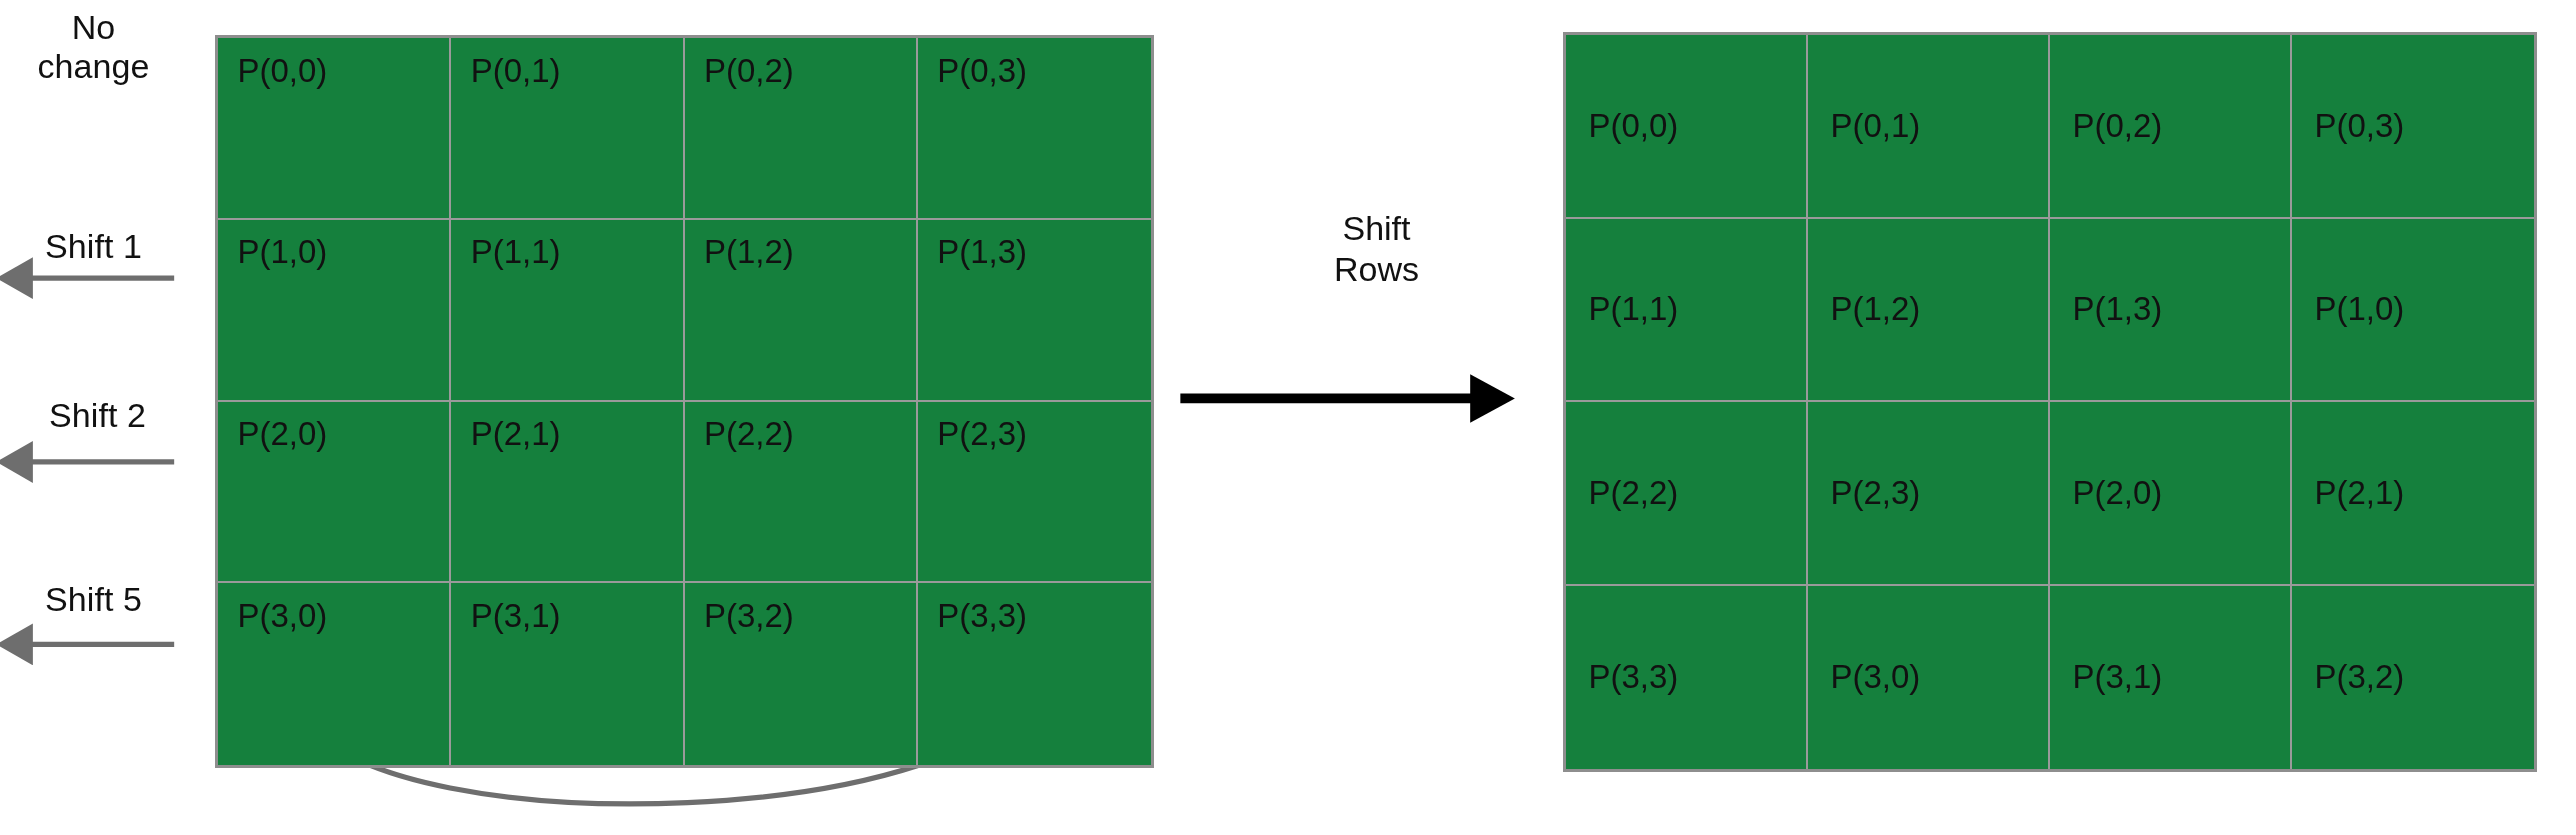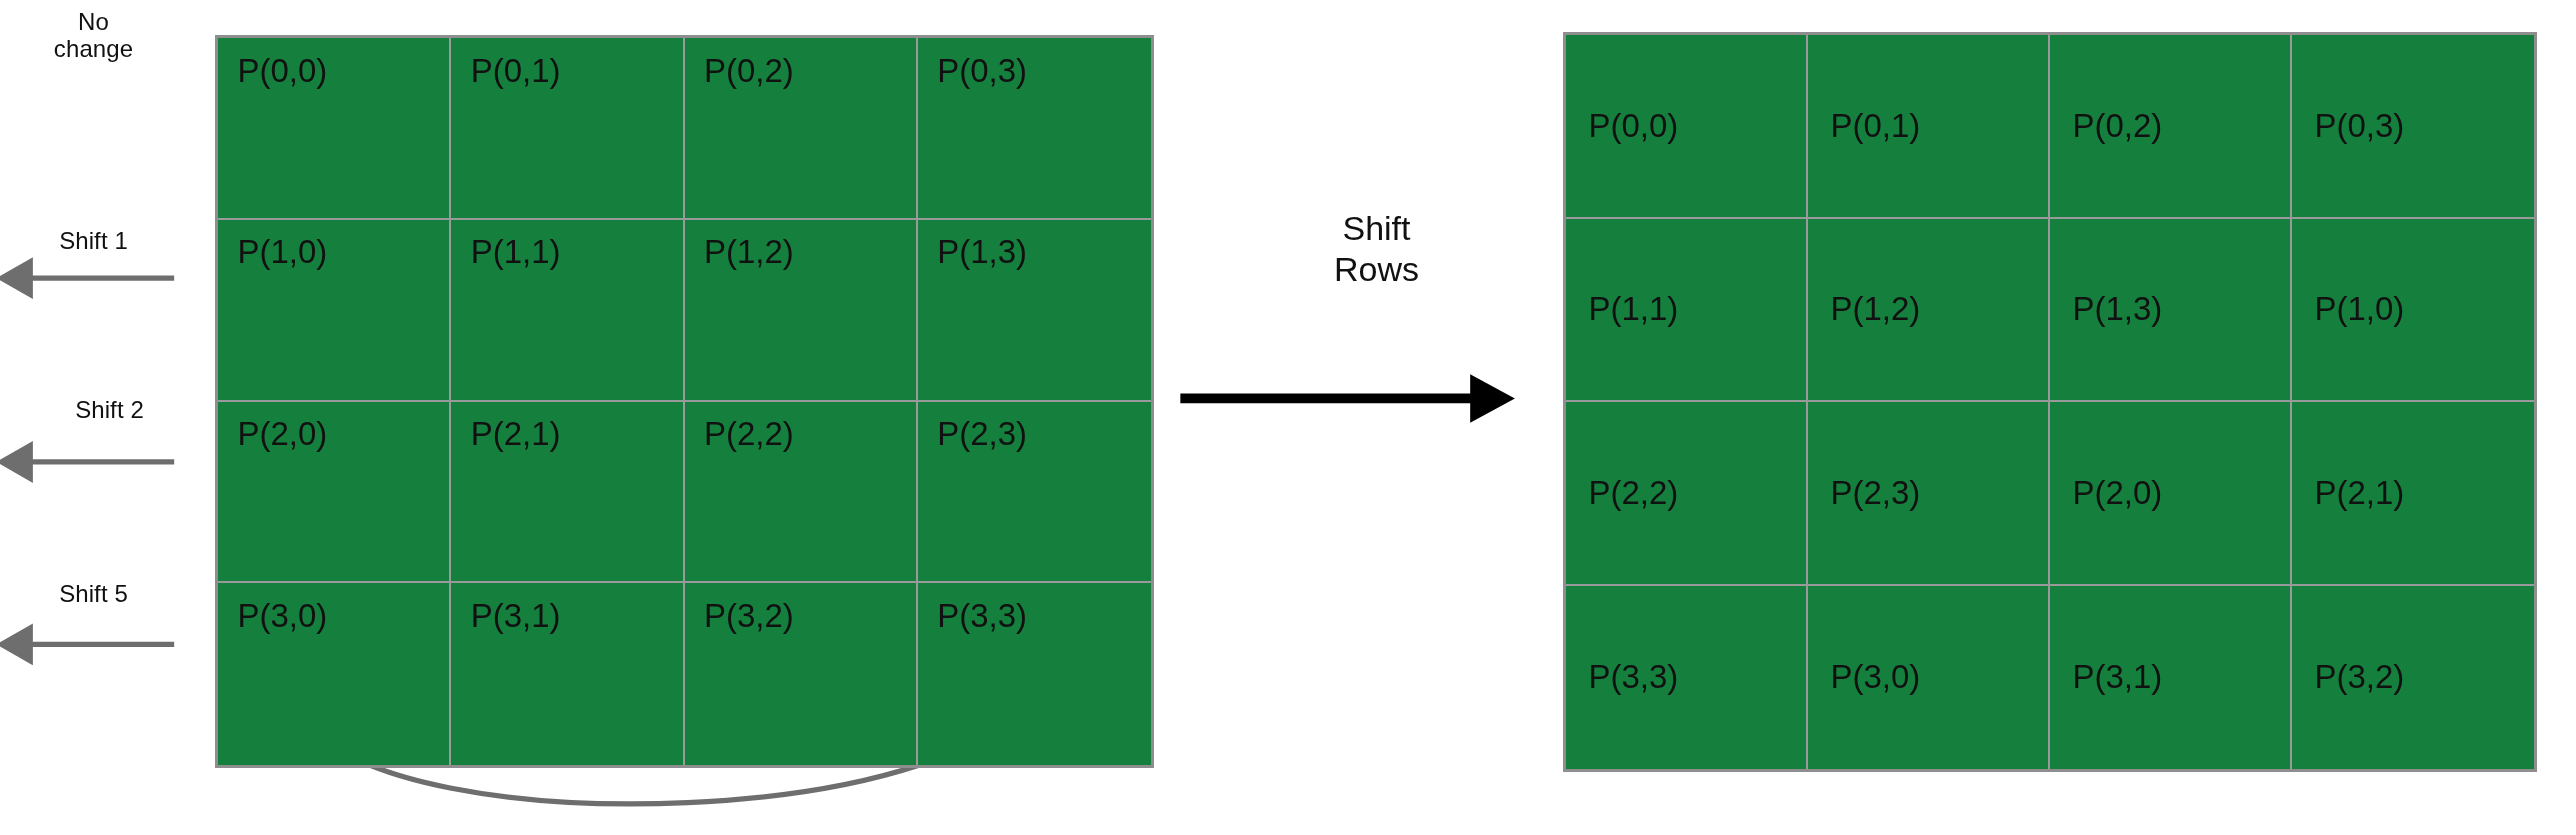--- a/index.html
+++ b/index.html
@@ -16,21 +16,21 @@
     width: 2576px;
     height: 835px;
     overflow: hidden;
     background: #ffffff;
   }
 
   
   .shift-label {
     position: absolute;
     text-align: center;
-    font-size: 24px;
+    font-size: 34px;
     line-height: 1.15;
     color: #111111;
     white-space: pre-line;
     letter-spacing: 0.1px;
   }
 
   
   .grid {
     position: absolute;
     box-sizing: border-box;
@@ -115,21 +115,21 @@
     <g fill="none" stroke="#6e6e6e" stroke-width="7" marker-end="url(#curveHead)">
       <path d="M 1390,905 C 1330,1110 520,1130 410,965"></path>
     </g>
   </svg>
 
   <div class="shift-label" style="left:0px; top:7.5px; width:187px;">No
 change</div>
 
   <div class="shift-label" style="left:0px; top:227px; width:187px;">Shift 1</div>
 
-  <div class="shift-label" style="left:16px; top:396px; width:187px;">Shift 2</div>
+  <div class="shift-label" style="left:4px; top:396px; width:187px;">Shift 2</div>
 
   <div class="shift-label" style="left:0px; top:580px; width:187px;">Shift 5</div>
 
   <svg id="hint-layer" viewBox="0 0 3444 1117" xmlns="http://www.w3.org/2000/svg">
     <defs>
       <marker id="leftHead" markerWidth="8" markerHeight="8" refX="3" refY="4" orient="auto" markerUnits="strokeWidth">
         <path d="M0,0 L0,8 L7,4 z" fill="#6e6e6e"></path>
       </marker>
     </defs>
     <g fill="none" stroke="#6e6e6e" stroke-width="7" marker-end="url(#leftHead)">

